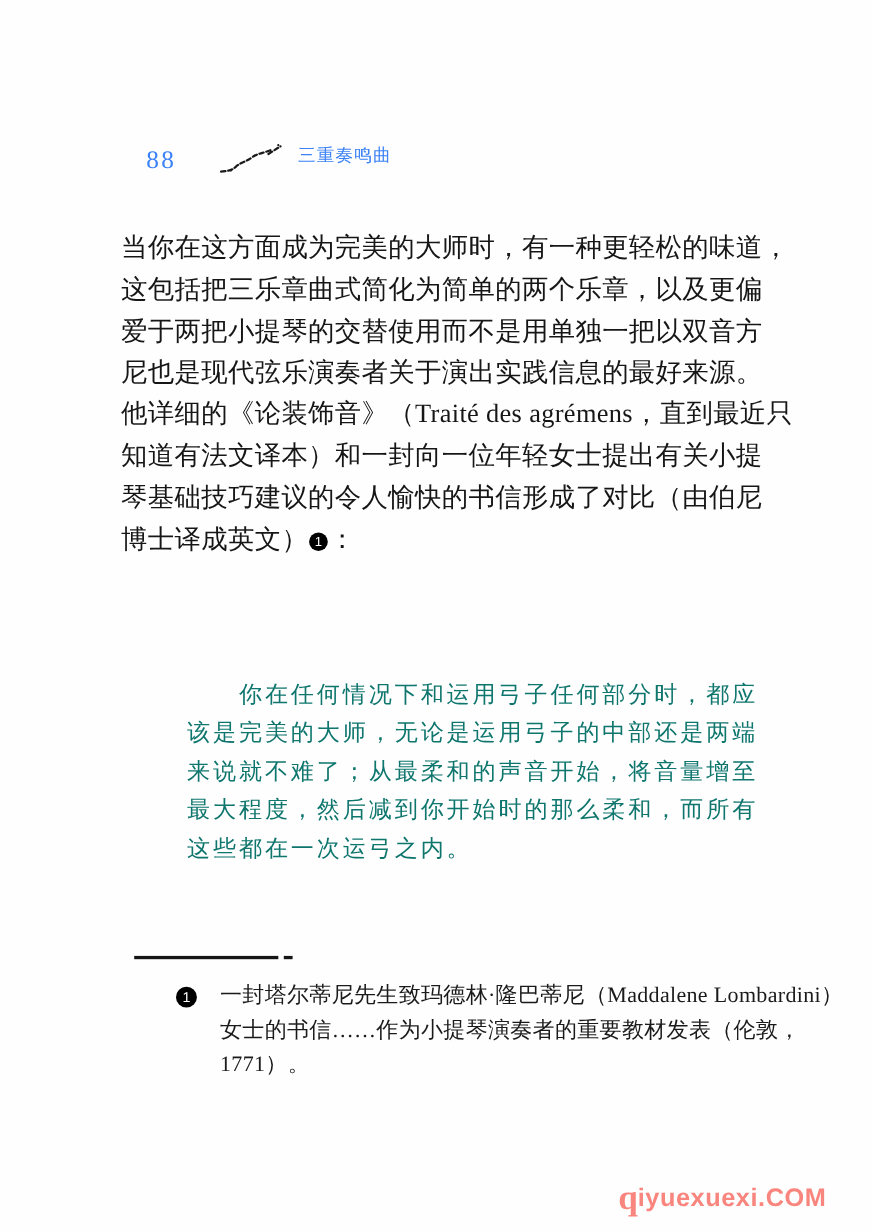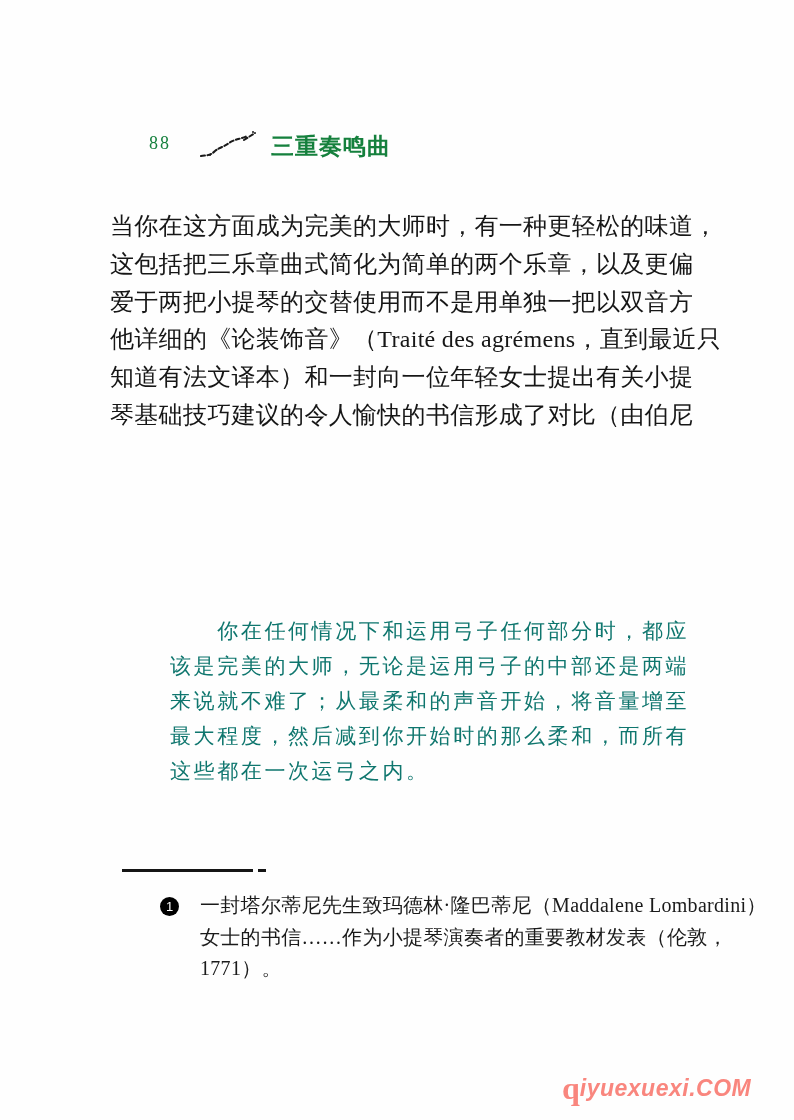--- a/index.html
+++ b/index.html
@@ -8,27 +8,27 @@
     width:794px;height:1120px;
     margin:0 auto;
     background:#fefefe;
     overflow:hidden;
     font-family:"Liberation Serif","DejaVu Serif",serif;
     color:#141414;
   }
 
   
   .page-number{
-    position:absolute;left:149px;top:133px;
-    font-size:18px;letter-spacing:2px;color:#15803d;
+    position:absolute;left:133px;top:133px;
+    font-size:23px;letter-spacing:2px;color:#3b82f6;
   }
   .flourish{position:absolute;left:198px;top:130px;}
   .chapter-title{
     position:absolute;left:271px;top:131px;
-    font-size:23px;font-weight:bold;letter-spacing:1px;color:#15803d;
+    font-size:16px;font-weight:normal;letter-spacing:1px;color:#3b82f6;
   }
 
   
   .body-text{
     position:absolute;left:110px;top:208px;width:600px;
     font-size:24px;line-height:37.8px;letter-spacing:0.3px;
     white-space:nowrap;color:#161616;
   }
   .tline{white-space:nowrap;}
 
@@ -67,21 +67,21 @@
   .watermark{
     position:absolute;left:562px;top:1070px;
     font-family:"Liberation Sans","DejaVu Sans",sans-serif;
     color:#f9867e;white-space:nowrap;
   }
   .watermark .wm-lead{
     font-family:"Liberation Serif","DejaVu Serif",serif;
     font-weight:bold;font-size:32px;vertical-align:-3px;
   }
   .watermark .wm-rest{
-    font-weight:bold;font-size:23px;letter-spacing:0.5px;font-style:italic;
+    font-weight:bold;font-size:23px;letter-spacing:0.5px;
   }
 </style>
 </head>
 <body>
 
 <div class="page">
 
   <div class="page-number">88</div>
 
   <svg class="flourish" width="64" height="30" viewBox="0 0 64 30">
@@ -90,24 +90,28 @@
     <circle cx="55" cy="2" r="1" fill="#1a1a1a"></circle>
   </svg>
 
   <div class="chapter-title">三重奏鸣曲</div>
 
   <div class="body-text">
     <div>
         <div class="tline">当你在这方面成为完美的大师时，有一种更轻松的味道，</div>
         <div class="tline">这包括把三乐章曲式简化为简单的两个乐章，以及更偏</div>
         <div class="tline">爱于两把小提琴的交替使用而不是用单独一把以双音方</div>
+        <div class="tline">尼也是现代弦乐演奏者关于演出实践信息的最好来源。</div>
         <div class="tline">他详细的《论装饰音》（Traité des agrémens，直到最近只</div>
         <div class="tline">知道有法文译本）和一封向一位年轻女士提出有关小提</div>
         <div class="tline">琴基础技巧建议的令人愉快的书信形成了对比（由伯尼</div>
       </div>
+    <div class="tline">
+      <span>博士译成英文）</span><span class="fnmark">1</span><span>：</span>
+    </div>
   </div>
 
   <div class="quote-block">
       <div class="tline">　　你在任何情况下和运用弓子任何部分时，都应</div>
       <div class="tline">该是完美的大师，无论是运用弓子的中部还是两端</div>
       <div class="tline">来说就不难了；从最柔和的声音开始，将音量增至</div>
       <div class="tline">最大程度，然后减到你开始时的那么柔和，而所有</div>
       <div class="tline">这些都在一次运弓之内。</div>
     </div>
 

